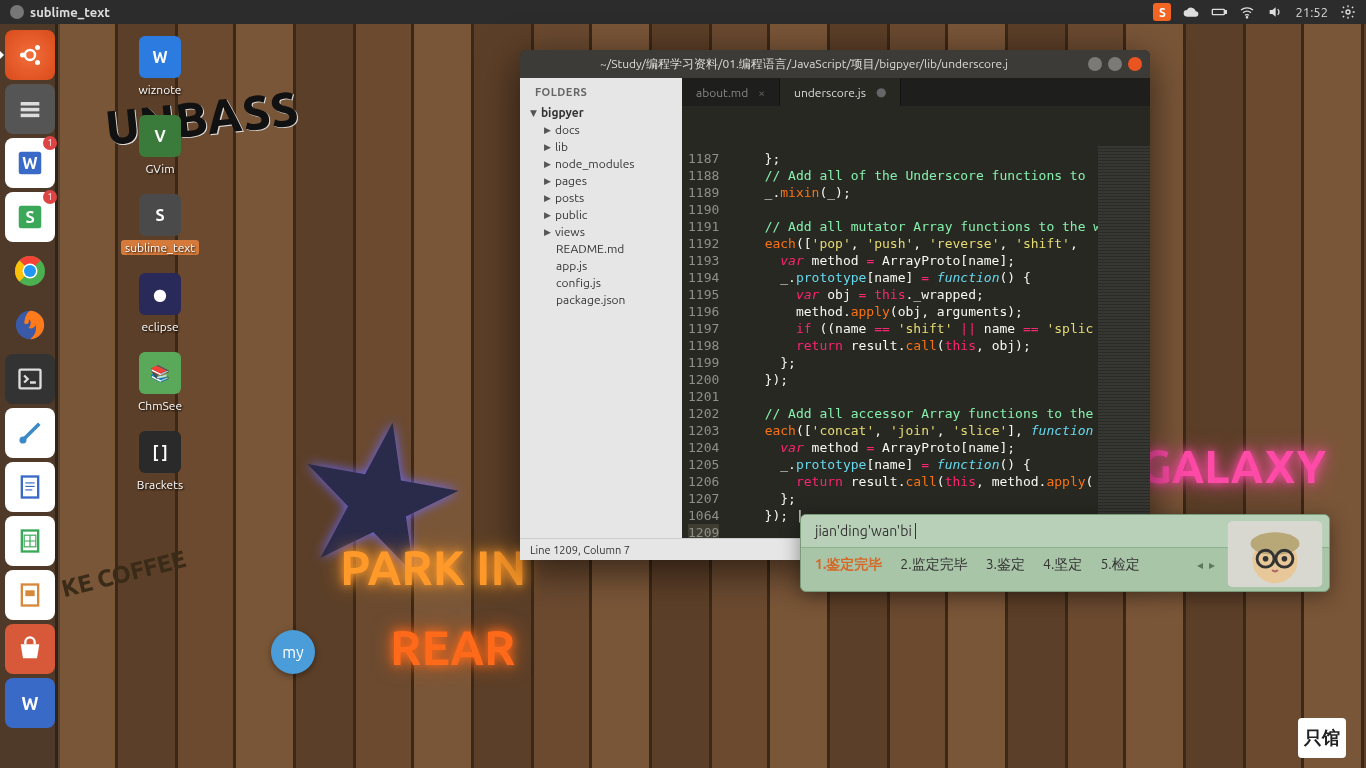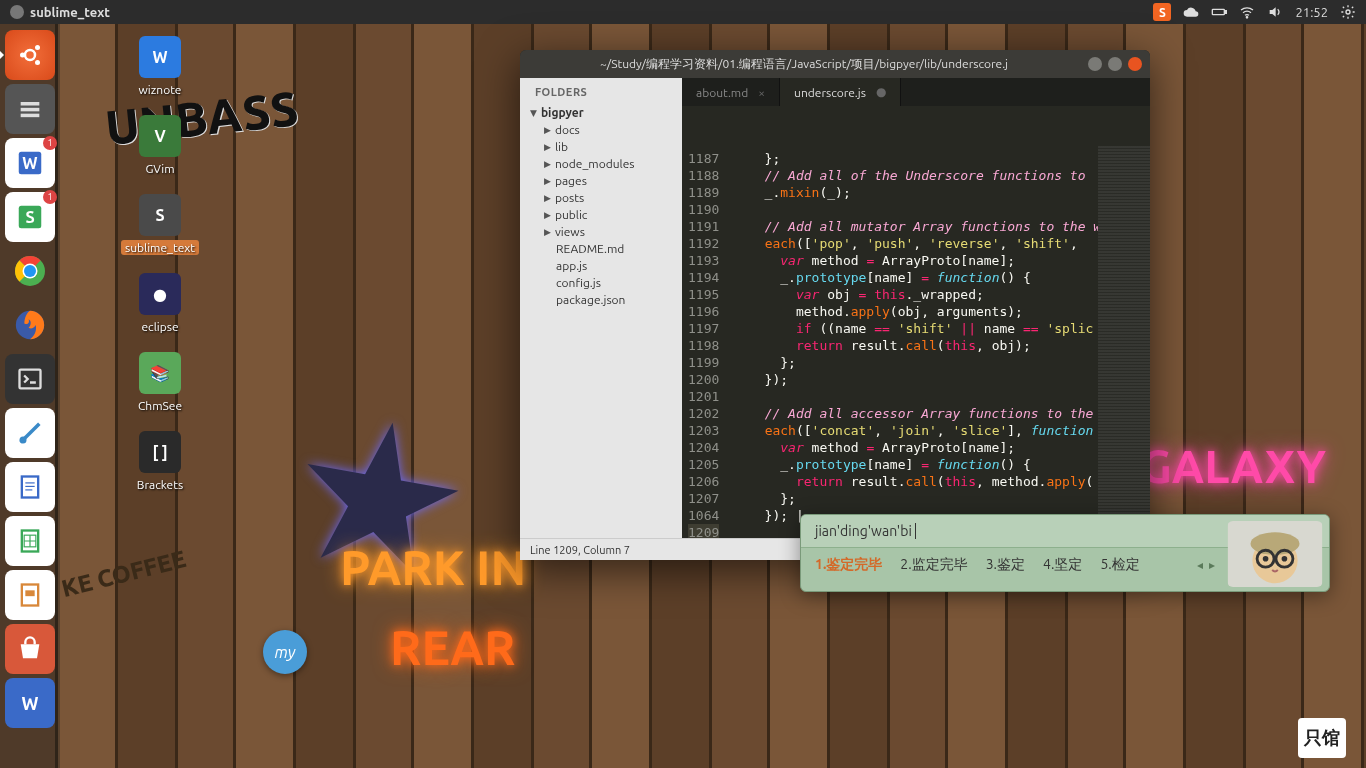--- a/index.html
+++ b/index.html
@@ -18,21 +18,21 @@
     #6b4a30;
   background-blend-mode: normal;
 }
 .neon { position:absolute; font-weight:bold; text-shadow:0 0 10px currentColor,0 0 20px currentColor; pointer-events:none; }
 .neon-park { top:540px; left:340px; font-size:48px; color:#ff9a2a; }
 .neon-rear { top:620px; left:390px; font-size:48px; color:#ff6a1a; }
 .neon-80s  { top:290px; right:40px; font-size:60px; color:#3ae8f0; }
 .neon-gal  { top:440px; right:40px; font-size:46px; color:#ff4aa8; }
 .sun { position:absolute; top:90px; left:105px; font-size:48px; font-weight:900; color:#111; text-shadow:1px 1px 0 #ddd; transform:rotate(-6deg);}
 .star-shape { position:absolute; top:380px; left:290px; font-size:200px; color:#2a2a4a; text-shadow:0 0 12px #6a6aff; transform:rotate(10deg);}
-.my-badge { position:absolute; top:630px; left:263px; width:44px; height:44px; border-radius:50%; background:#4a9dd8; color:#fff; font-style:italic; display:flex; align-items:center; justify-content:center; font-size:16px; box-shadow:0 2px 6px rgba(0,0,0,.4);}
+.my-badge { position:absolute; top:630px; left:271px; width:44px; height:44px; border-radius:50%; background:#4a9dd8; color:#fff; display:flex; align-items:center; justify-content:center; font-size:16px; box-shadow:0 2px 6px rgba(0,0,0,.4);}
 .coffee { position:absolute; top:560px; left:60px; font-size:24px; font-weight:900; color:#3a2a18; transform:rotate(-14deg);}
 .watermark { position:absolute; top:388px; left:555px; color:rgba(255,255,255,.22); font-size:20px; letter-spacing:1px;}
 
 
 .top-panel {
   position: absolute; top: 0; left: 0; right: 0; height: 24px;
   background: #2c2c2c; color: #ddd;
   display: flex; align-items: center; padding: 0 4px;
   font-size: 13px;
 }
@@ -83,21 +83,21 @@
 .tabs { height:28px; background:#1e1f1c; display:flex; font-size:12px;}
 .tab { padding:6px 14px; color:#888; background:#1e1f1c; border-right:1px solid #111; display:flex; align-items:center; gap:10px; cursor:pointer;}
 .tab.active { background:#272822; color:#ddd;}
 .tab .x { font-size:12px; color:#666;}
 .editor { flex:1; display:flex; overflow:hidden; font-family:"Consolas","DejaVu Sans Mono",monospace; font-size:13px;}
 .gutter { background:#272822; color:#8f908a; text-align:right; padding:4px 8px 4px 6px; user-select:none;}
 .gutter div { height:17px; line-height:17px;}
 .gutter div.hl { background:#3e3d32;}
 .code { flex:1; padding:4px 6px; white-space:pre; color:#f8f8f2; overflow:hidden; position:relative;}
 .code .ln { height:17px; line-height:17px; display:block;}
-.cm   {color:#f9a8d4;font-style:italic;}
+.cm   {color:#86efac;}
 .kw   {color:#f92672;}
 .kw2  {color:#f92672; font-style:italic;}
 .st   {color:#e6db74;}
 .fn   {color:#66d9ef; font-style:italic;}
 .id   {color:#f97316;}
 .op   {color:#f92672;}
 .pr   {color:#66d9ef;}
 .minimap { width:52px; background:#2a2b26; background-image:
   repeating-linear-gradient(0deg, rgba(200,200,200,.08) 0 2px, transparent 2px 3px);
 }

